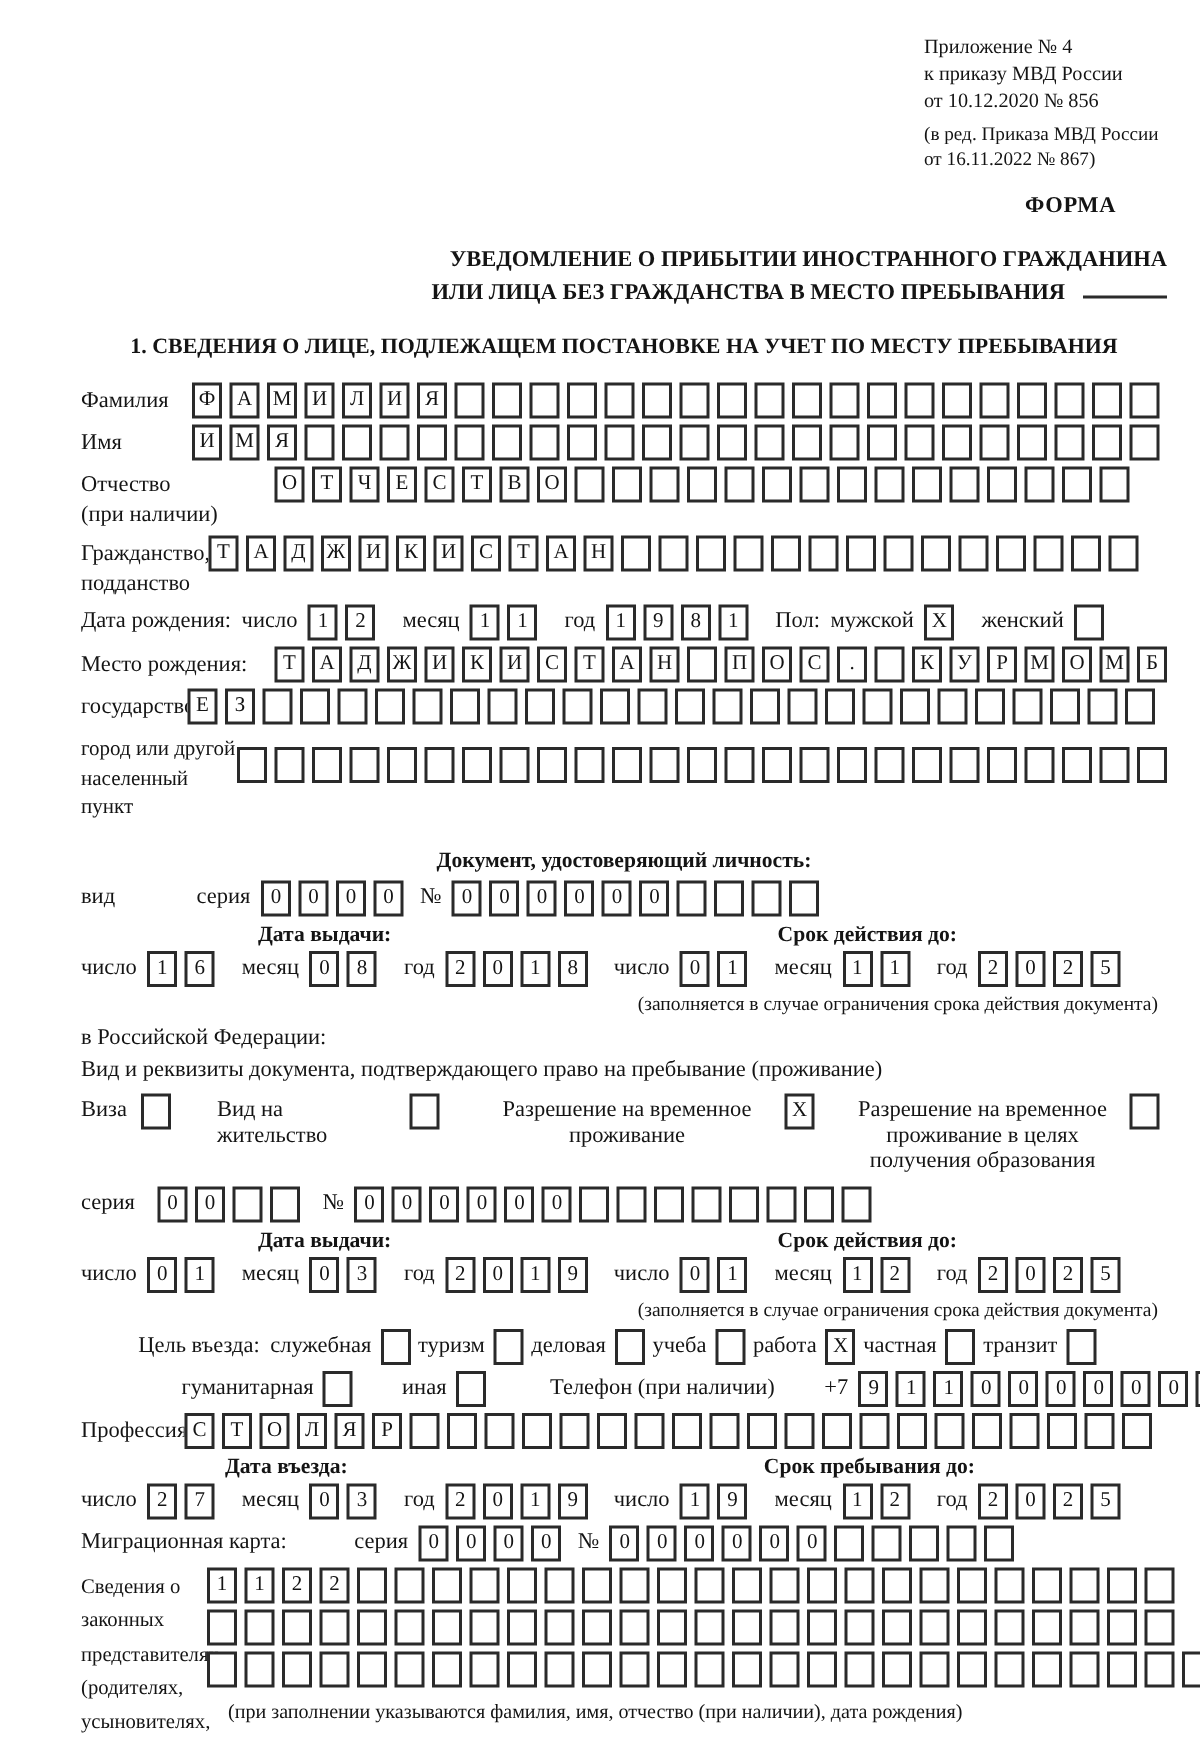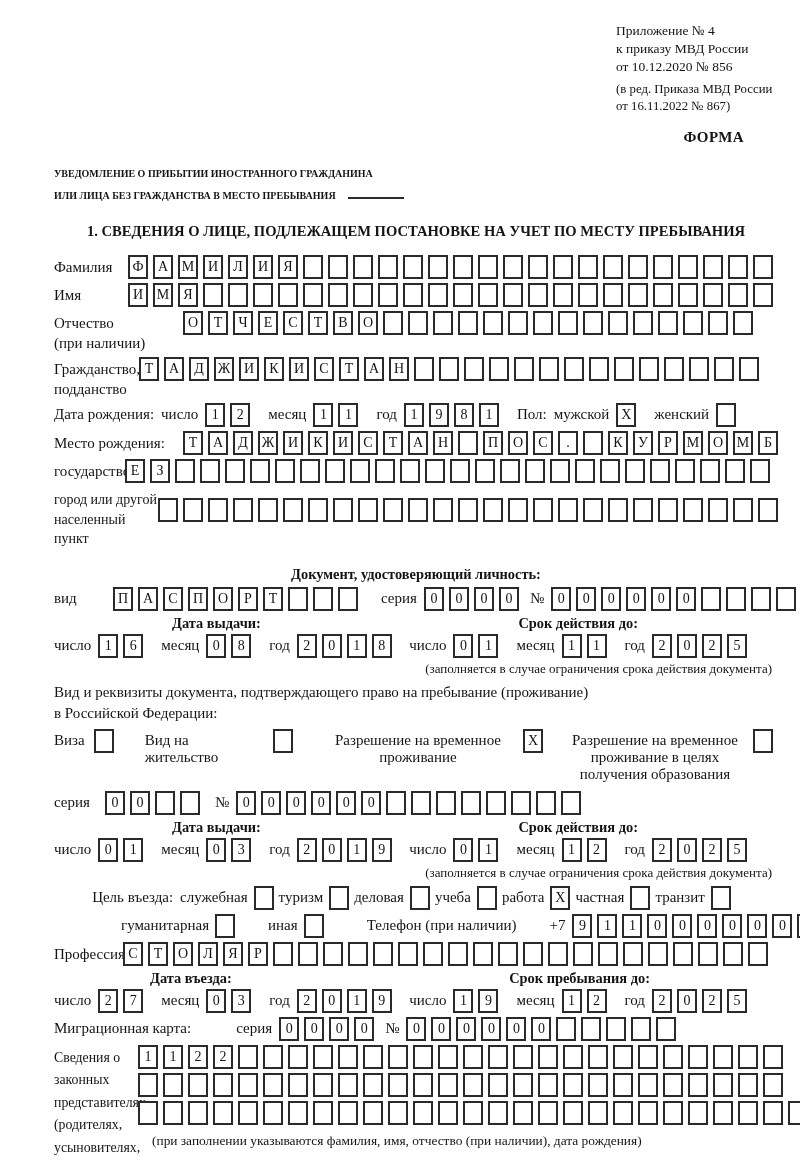--- a/index.html
+++ b/index.html
@@ -10,21 +10,21 @@
   }
   .page { padding:22px 22px 0 54px; }
 
   
   .hdr { margin-left:562px; }
   .hdr .l { font-size:13.5px; line-height:18px; }
   .hdr .s { font-size:12.8px; line-height:17px; }
   .hdr .s.first { margin-top:5px; }
   .forma { text-align:right; padding-right:34px; font-weight:bold; font-size:15px; margin-top:14px; letter-spacing:.4px; }
 
-  .title { text-align:left; font-weight:bold; font-size:10px; margin-top:17px; line-height:21.5px; }
+  .title { text-align:right; font-weight:bold; font-size:15px; margin-top:17px; line-height:21.5px; }
   .uline { display:inline-block; width:56px; border-bottom:2.4px solid #2b2b2b; height:2px; margin-left:12px; }
 
   .sec { text-align:center; font-weight:bold; font-size:14.6px; margin-top:17px; white-space:nowrap; }
 
   .rows { margin-top:15px; }
   .frow { display:flex; align-items:flex-start; margin-bottom:4px; }
   .lbl { font-size:15px; line-height:19.5px; padding-top:3px; flex:none; }
   .boxes { white-space:nowrap; flex:none; }
   .cb {
     display:inline-block; width:20px; height:24px; border:2px solid #2a2a2a;
@@ -163,21 +163,20 @@
         <div>город или другой</div>
         <div>населенный пункт</div>
       </div>
       <div class="boxes rowc-boxes"><span class="cb">&nbsp;</span><span class="cb">&nbsp;</span><span class="cb">&nbsp;</span><span class="cb">&nbsp;</span><span class="cb">&nbsp;</span><span class="cb">&nbsp;</span><span class="cb">&nbsp;</span><span class="cb">&nbsp;</span><span class="cb">&nbsp;</span><span class="cb">&nbsp;</span><span class="cb">&nbsp;</span><span class="cb">&nbsp;</span><span class="cb">&nbsp;</span><span class="cb">&nbsp;</span><span class="cb">&nbsp;</span><span class="cb">&nbsp;</span><span class="cb">&nbsp;</span><span class="cb">&nbsp;</span><span class="cb">&nbsp;</span><span class="cb">&nbsp;</span><span class="cb">&nbsp;</span><span class="cb">&nbsp;</span><span class="cb">&nbsp;</span><span class="cb">&nbsp;</span><span class="cb">&nbsp;</span></div>
     </div>
 
     <div class="mid-head">Документ, удостоверяющий личность:</div>
 
     <div class="frow">
       <span class="inlbl" style="width:52px;">вид</span>
-      <span class="boxes"><span class="cb">П</span><span class="cb">А</span><span class="cb">С</span><span class="cb">П</span><span class="cb">О</span><span class="cb">Р</span><span class="cb">Т</span><span class="cb">&nbsp;</span><span class="cb">&nbsp;</span><span class="cb">&nbsp;</span></span>
       <span class="inlbl ml18">серия</span>
       <span class="boxes"><span class="cb">0</span><span class="cb">0</span><span class="cb">0</span><span class="cb">0</span></span>
       <span class="inlbl ml6">№</span>
       <span class="boxes"><span class="cb">0</span><span class="cb">0</span><span class="cb">0</span><span class="cb">0</span><span class="cb">0</span><span class="cb">0</span><span class="cb">&nbsp;</span><span class="cb">&nbsp;</span><span class="cb">&nbsp;</span><span class="cb">&nbsp;</span></span>
     </div>
 
     <div class="dh">
       <span class="a">Дата выдачи:</span>
       <span class="b">Срок действия до:</span>
     </div>
@@ -196,22 +195,22 @@
         <span class="boxes"><span class="cb">0</span><span class="cb">1</span></span>
         <span class="inlbl gapl">месяц</span>
         <span class="boxes"><span class="cb">1</span><span class="cb">1</span></span>
         <span class="inlbl gapl">год</span>
         <span class="boxes"><span class="cb">2</span><span class="cb">0</span><span class="cb">2</span><span class="cb">5</span></span>
       </div>
     </div>
     <div class="note">(заполняется в случае ограничения срока действия документа)</div>
 
     <div class="intro">
+      <div>в Российской Федерации:</div>
       <div>Вид и реквизиты документа, подтверждающего право на пребывание (проживание)</div>
-      <div>в Российской Федерации:</div>
     </div>
 
     <div class="frow opts">
       <div class="opt">
         <span class="olbl">Виза</span>
         <span class="boxes"><span class="cb">&nbsp;</span></span>
       </div>
       <div class="opt opt2">
         <span class="olbl">Вид на жительство</span>
         <span class="boxes"><span class="cb">&nbsp;</span></span>

